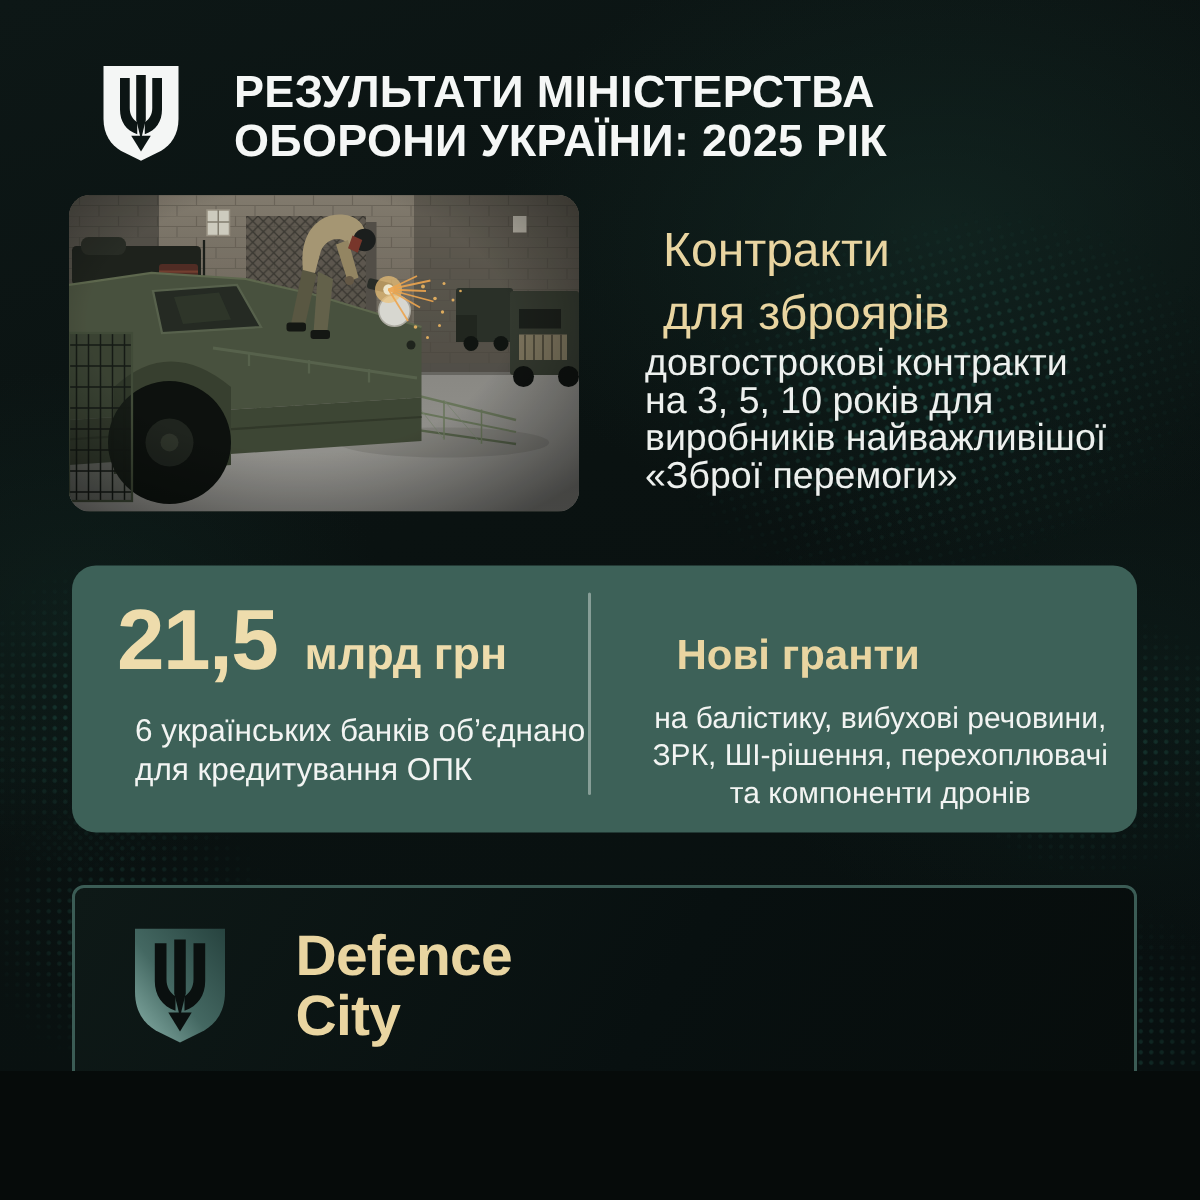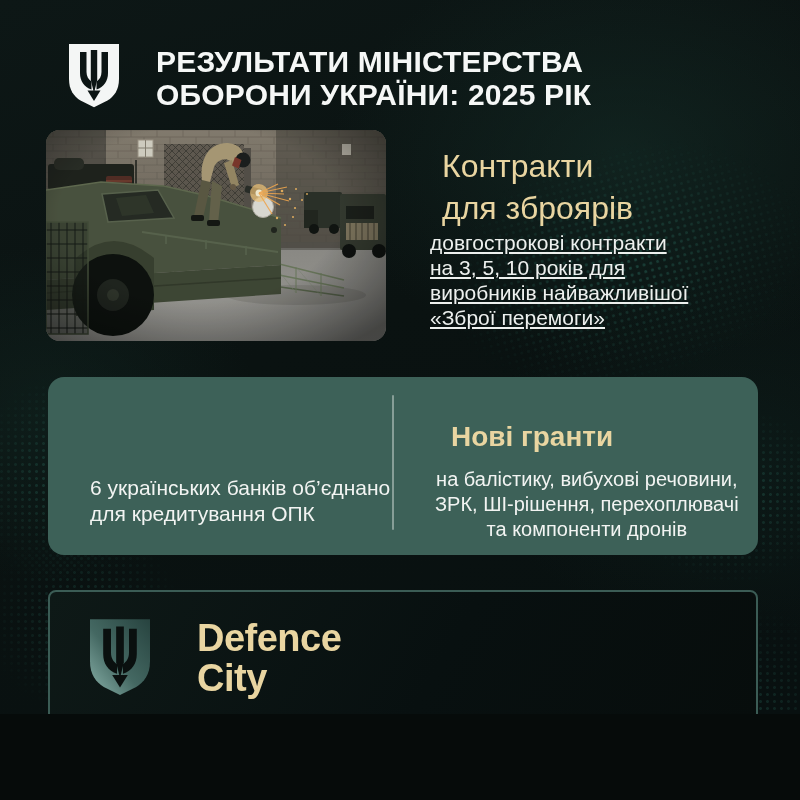--- a/index.html
+++ b/index.html
@@ -45,21 +45,21 @@
     border-radius:14px;overflow:hidden;background:#2a2e28;
   }
   .photo svg{display:block;width:100%;height:100%;}
   .hero-heading{
     position:absolute;left:430px;top:133px;margin:12px;
     font-size:32px;font-weight:normal;line-height:42px;
     color:#e9d5a1;
   }
   .hero-body{
     position:absolute;left:430px;top:230px;margin:0;
-    font-size:21px;line-height:25px;color:#edf0ee;text-decoration:underline;
+    font-size:25px;line-height:25px;color:#edf0ee;
   }
 
   
   .stats-card{
     position:absolute;left:48px;top:377px;width:710px;height:178px;
     background:#3d6158;border-radius:16px;
   }
   .stat-value-row{
     position:absolute;left:30px;top:22px;
     display:flex;align-items:baseline;gap:18px;color:#eedcac;
@@ -260,20 +260,24 @@
   </figure>
 
   <h2 class="hero-heading pre">Контракти
 для зброярів</h2>
   <p class="hero-body pre">довгострокові контракти
 на 3, 5, 10 років для
 виробників найважливішої
 «Зброї перемоги»</p>
 
   <section class="stats-card">
+    <div class="stat-value-row">
+      <span class="stat-value">21,5</span>
+      <span class="stat-unit">млрд грн</span>
+    </div>
     <p class="stat-caption-left pre">6 українських банків об’єднано
 для кредитування ОПК</p>
     <div class="divider"></div>
     <h3 class="stat-title">Нові гранти</h3>
     <p class="stat-caption-right pre">на балістику, вибухові речовини,
 ЗРК, ШІ-рішення, перехоплювачі
 та компоненти дронів</p>
   </section>
 
   <section class="dc-card">

